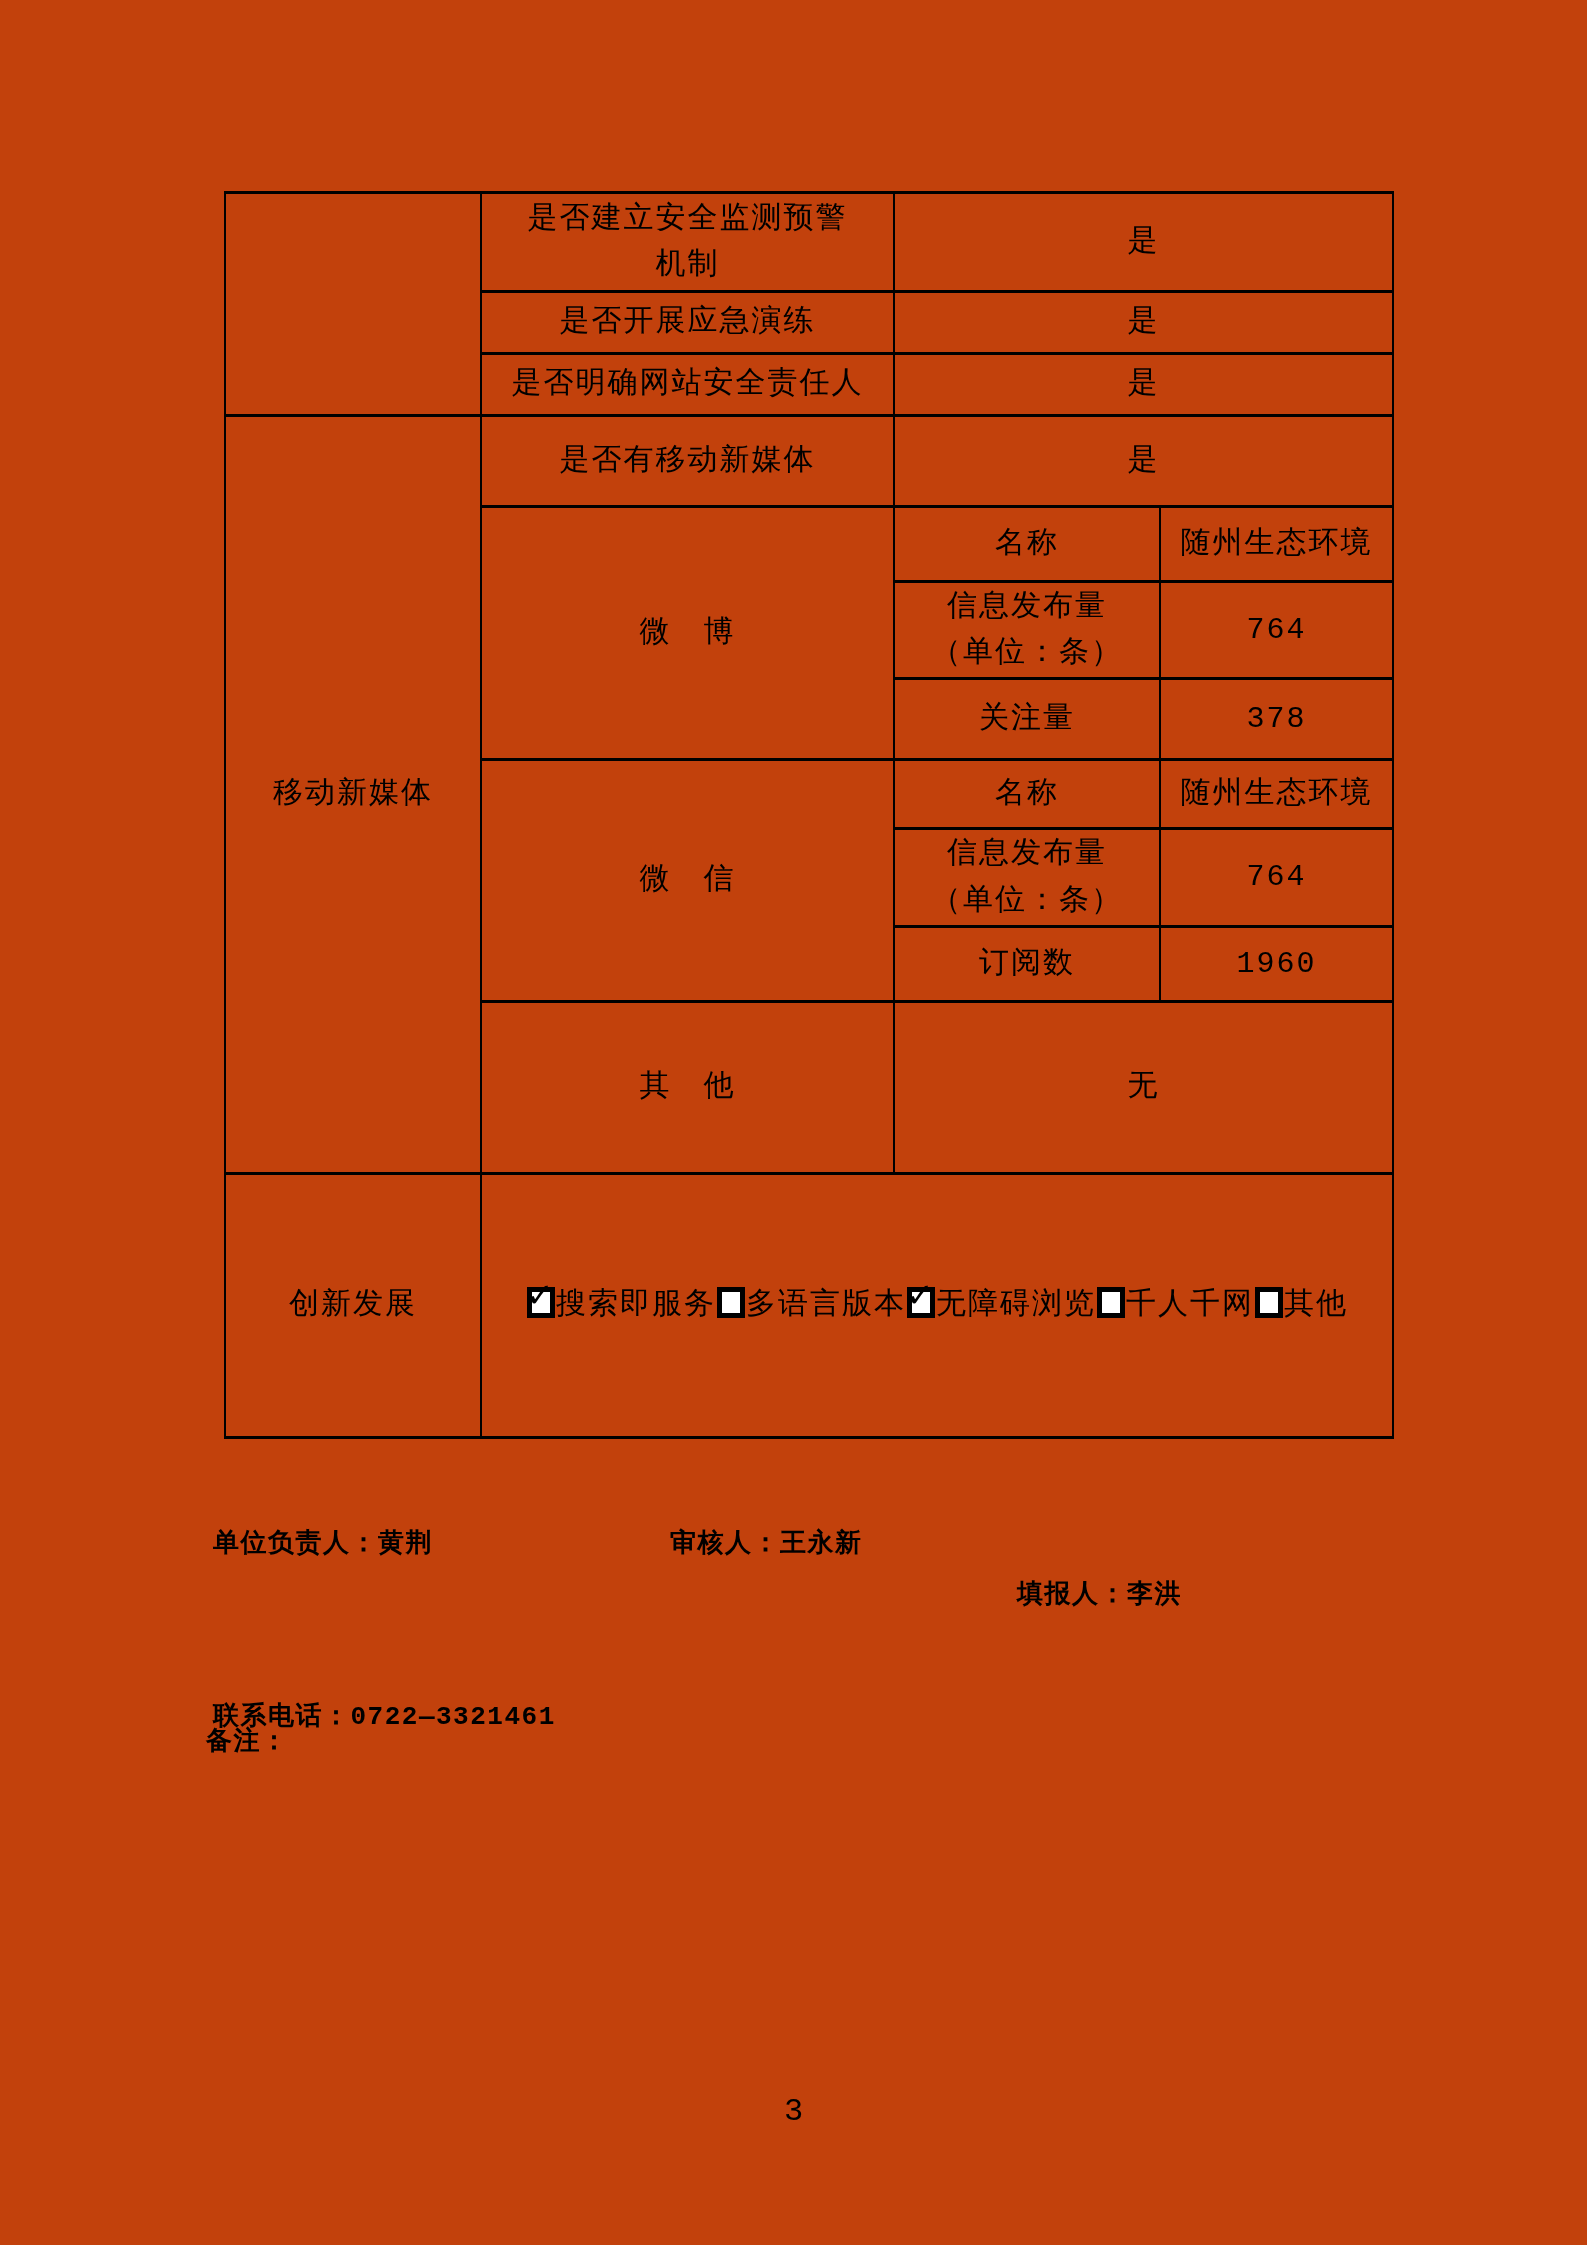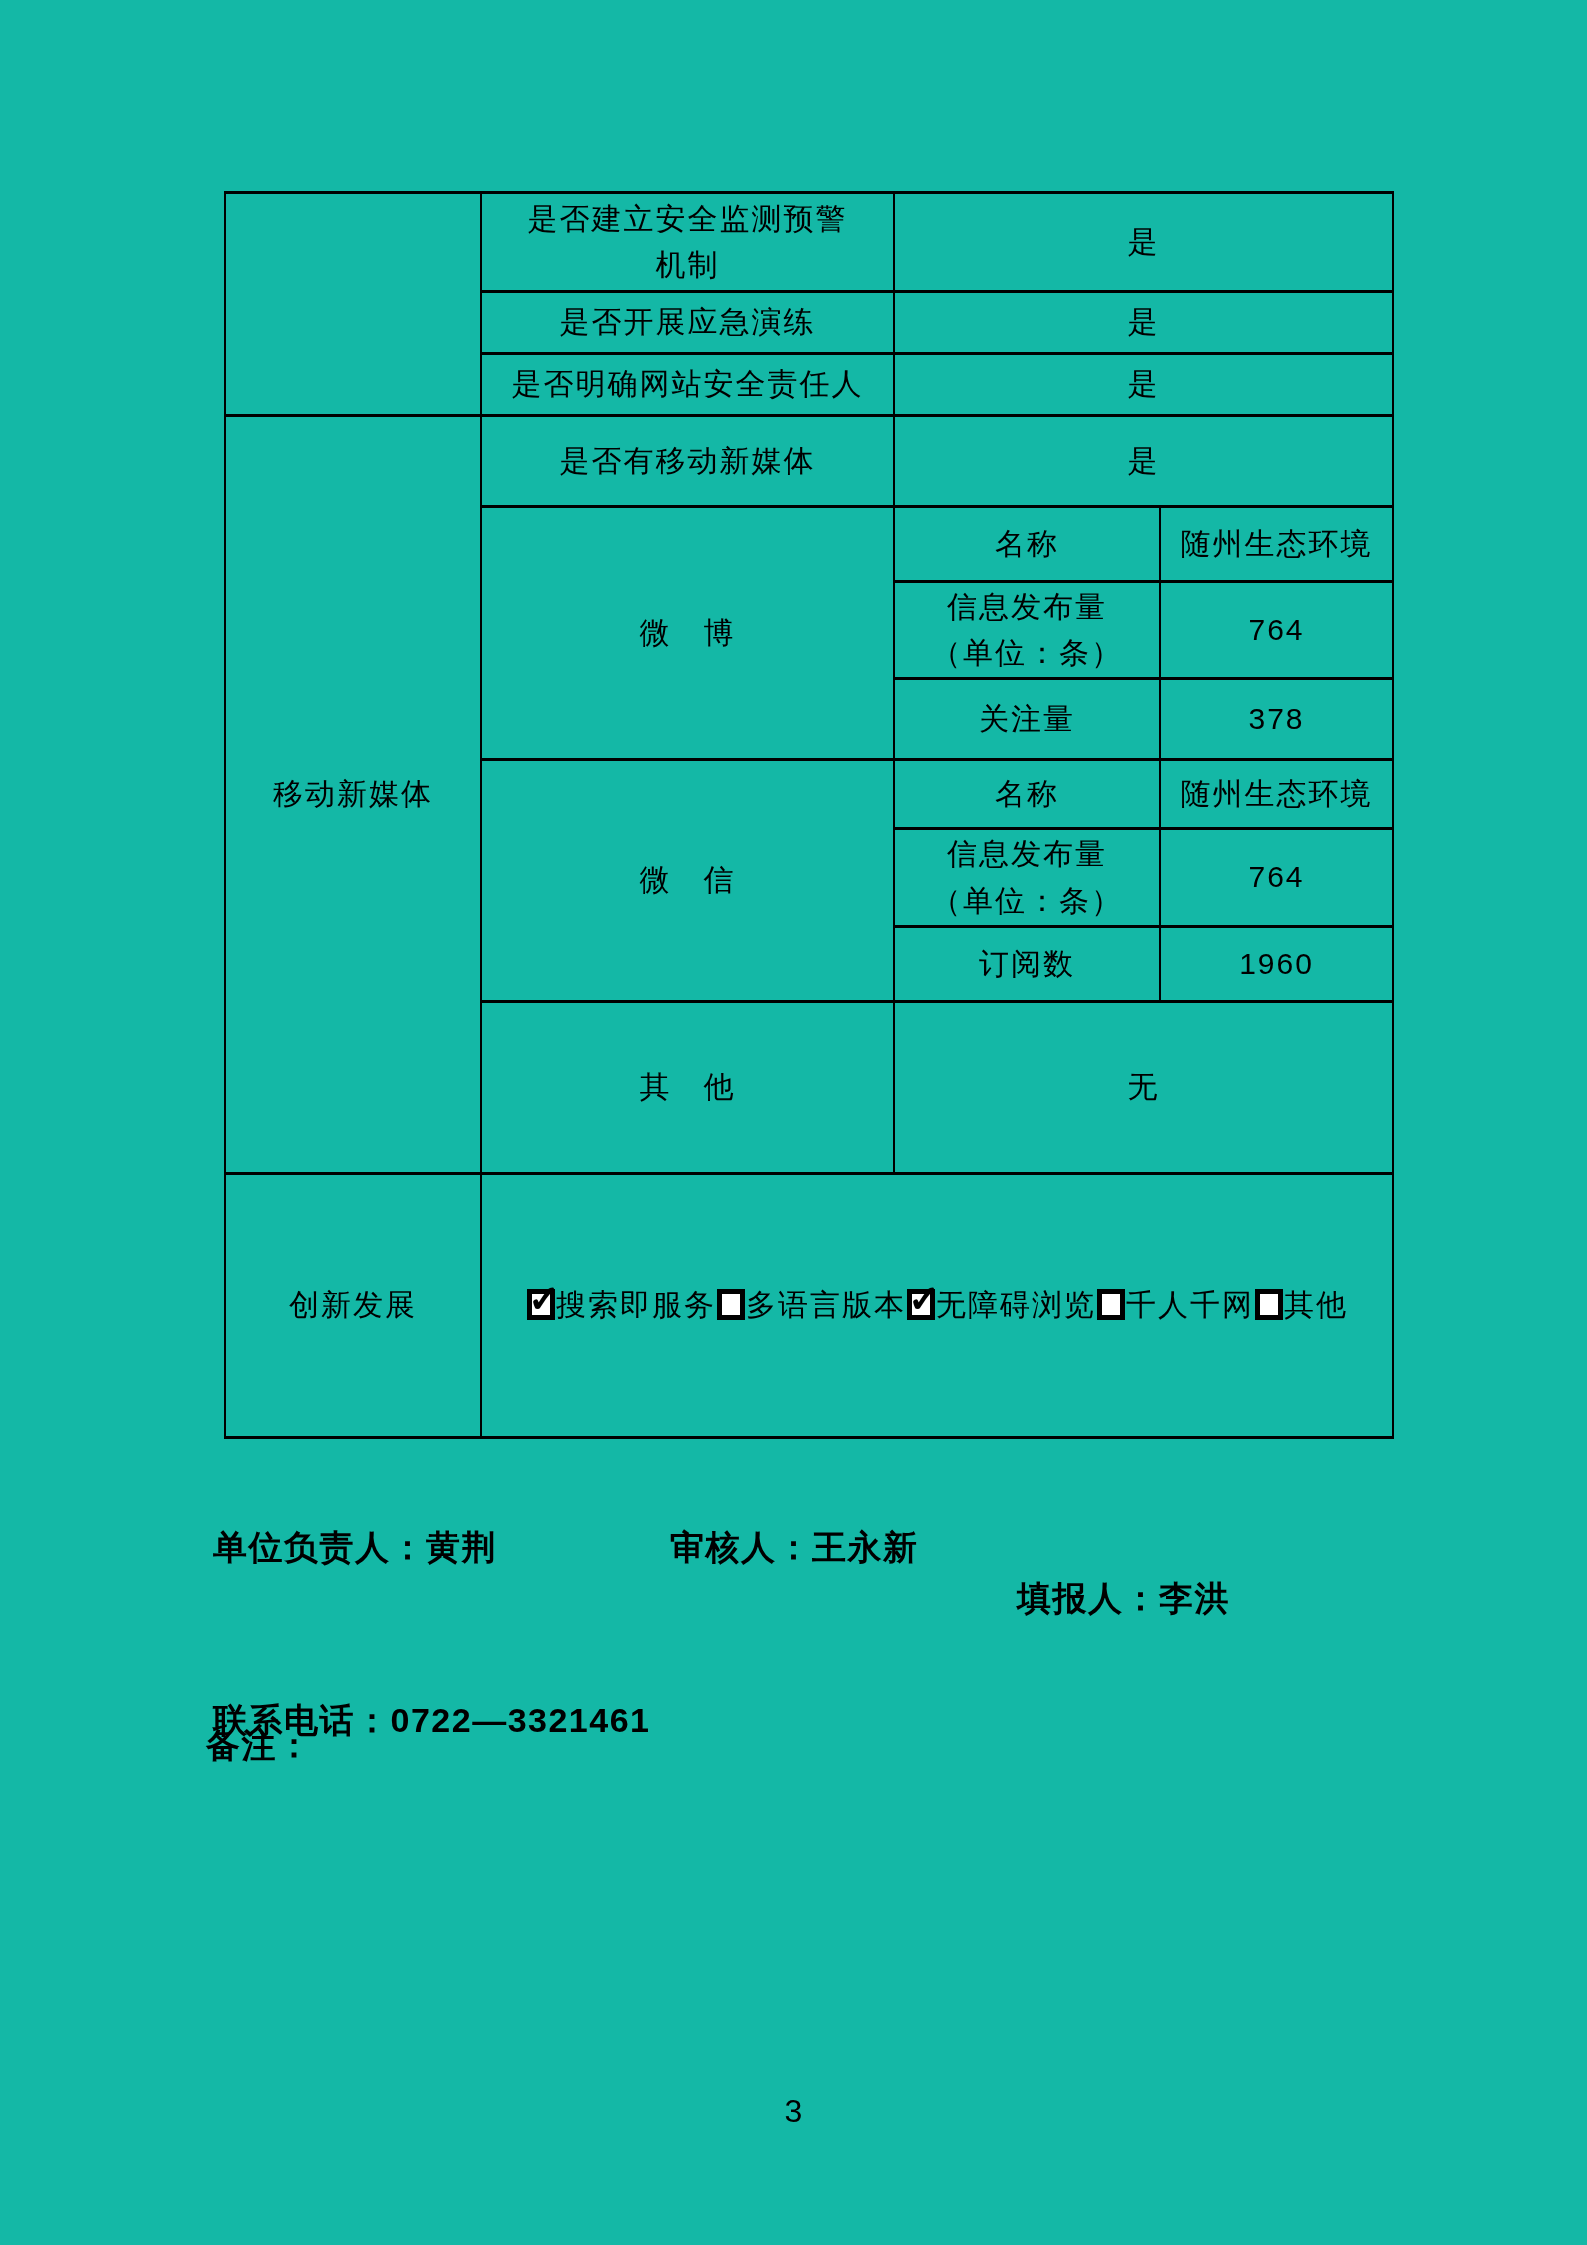--- a/index.html
+++ b/index.html
@@ -1,21 +1,21 @@
 <!DOCTYPE html>
 <html><head>
 <meta charset="utf-8">
 <style>
   html,body { margin:0; padding:0; background:#ffffff; }
   .page {
     position:relative;
     width:1587px; height:2245px;
-    background:#14b8a6;
+    background:#c2410c;
     color:#000;
-    font-family:Liberation Sans, sans-serif;
+    font-family:Liberation Mono, monospace;
     overflow:hidden;
   }
 
   table.report-table {
     position:absolute;
     left:224px; top:191px;
     width:1168px;
     border-collapse:collapse;
     table-layout:fixed;
   }
@@ -51,21 +51,21 @@
     position:absolute;
     left:-4px; top:-14px;
     font-size:38px;
     font-weight:bold;
     color:#000;
     line-height:1;
   }
 
   .footer-item {
     position:absolute;
-    font-size:34px;
+    font-size:26px;
     font-weight:bold;
     letter-spacing:1.5px;
     white-space:nowrap;
   }
   .page-number {
     position:absolute;
     left:0; right:0;
     top:2093px;
     text-align:center;
     font-size:32px;

